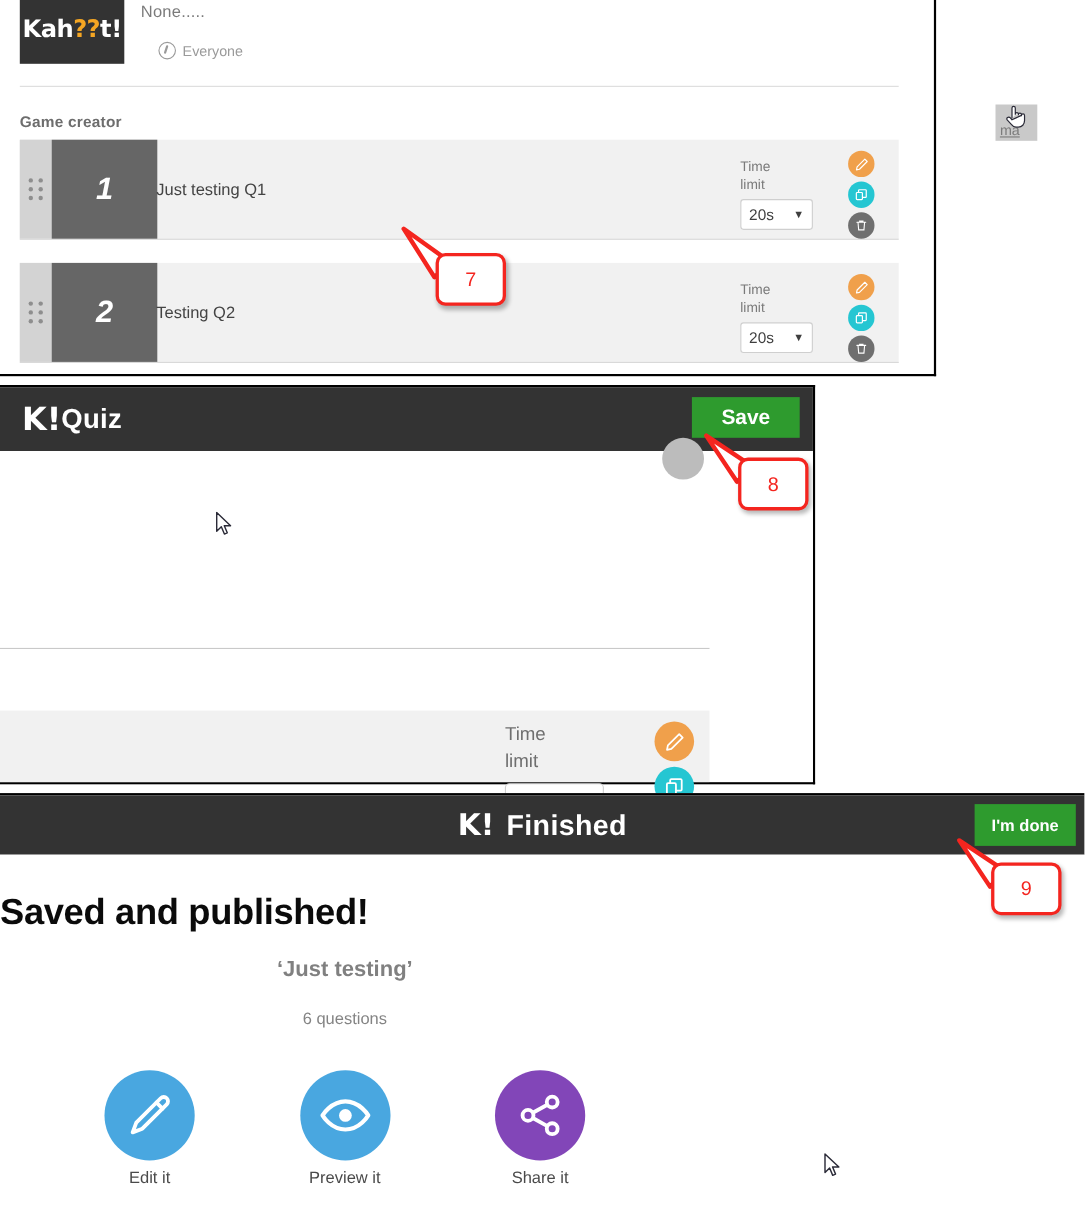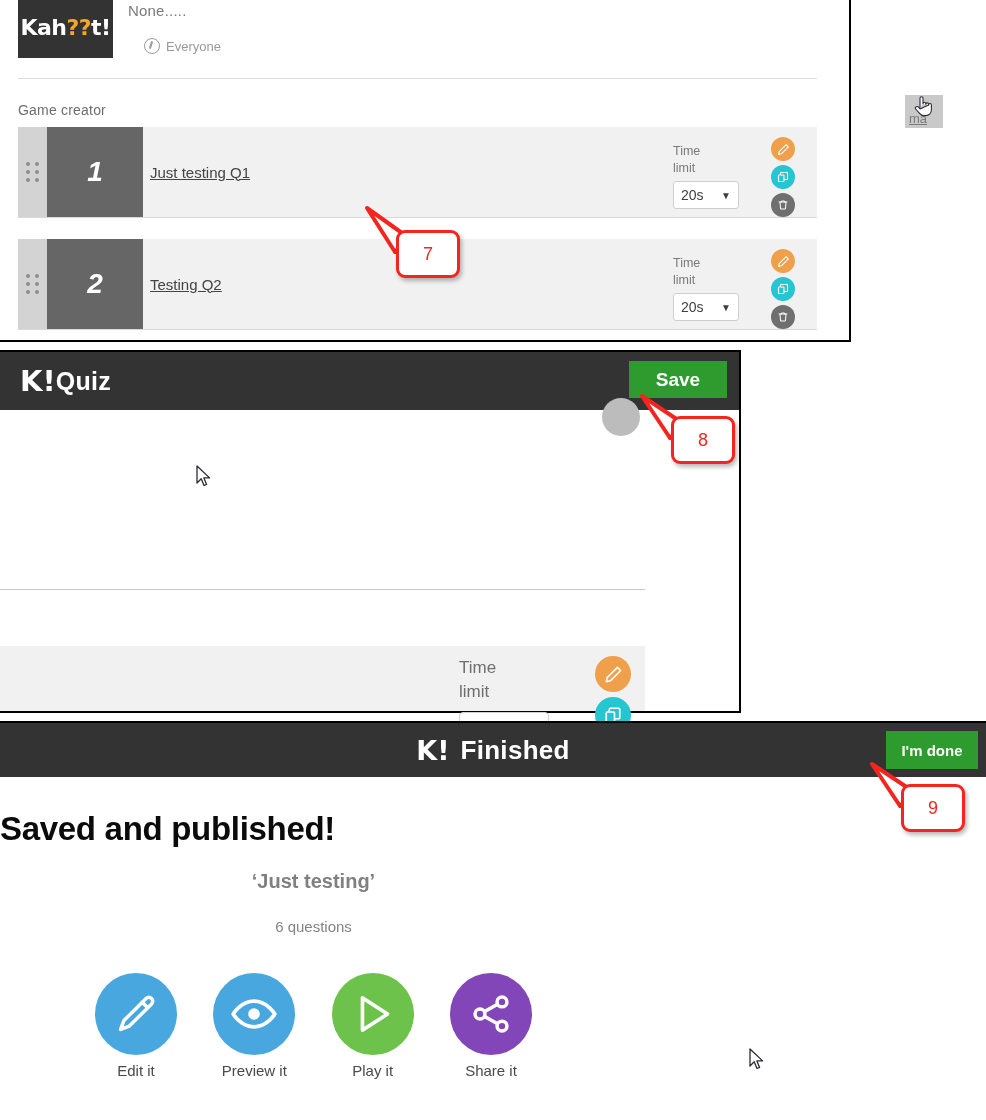--- a/index.html
+++ b/index.html
@@ -33,21 +33,21 @@
   .vis-glyph{
     width:14px;height:14px;border:1.4px solid #9a9a9a;border-radius:50%;
     position:relative;flex:none;
   }
   .vis-glyph:before{
     content:"";position:absolute;left:5px;top:1.5px;width:2px;height:8px;
     background:#9a9a9a;transform:rotate(18deg);border-radius:1px;
   }
   .p1-divider{position:absolute;left:0;top:78px;right:18px;height:1px;background:#dcdcdc;}
   .p1-section-label{
-    position:absolute;left:0;top:102px;font-size:14px;font-weight:normal;color:#6d6d6d;
+    position:absolute;left:0;top:102px;font-size:14px;font-weight:bold;color:#6d6d6d;
     letter-spacing:.2px;
   }
 
   .qrow{
     position:absolute;left:0;right:18px;height:90px;background:#f1f1f1;
     border-bottom:1px solid #d9d9d9;
   }
   #qrow-1{top:127px;}
   #qrow-2{top:239px;}
   .qrow-handle{
@@ -55,22 +55,22 @@
     display:flex;align-items:center;justify-content:center;
   }
   .dots{display:grid;grid-template-columns:repeat(2,4px);gap:4px 5px;}
   .dots i{width:4px;height:4px;background:#8e8e8e;border-radius:50%;display:block;}
   .qrow-num{
     position:absolute;left:29px;top:0;width:96px;height:100%;background:#666666;
     display:flex;align-items:center;justify-content:center;
     color:#ffffff;font-size:28px;font-style:italic;font-weight:bold;
   }
   .qrow-title{
-    position:absolute;left:132px;top:0;height:100%;display:flex;align-items:center;
-    font-size:15px;color:#444444;text-decoration:underline;
+    position:absolute;left:124px;top:0;height:100%;display:flex;align-items:center;
+    font-size:15px;color:#444444;
   }
   .qrow-time{position:absolute;right:72px;top:16px;width:72px;}
   .tl-label{font-size:12.5px;color:#7a7a7a;line-height:17px;}
   .tl-select{
     margin-top:4px;width:66px;height:28px;background:#fff;border:1px solid #cfcfcf;
     border-radius:3px;display:flex;align-items:center;justify-content:space-between;
     padding:0 7px;box-sizing:border-box;font-size:14px;color:#3f3f3f;
   }
   .tl-select .cv{font-size:10px;color:#3f3f3f;}
   .qrow-actions{
@@ -345,28 +345,20 @@
       <div class="fin-act">
         <span class="fin-circle" style="background:#49a7e0;">
           <svg width="48" height="48" viewBox="0 0 24 24" fill="none" stroke="#fff" stroke-width="1.9" stroke-linejoin="round">
               <path d="M1.6 12S5.4 5.6 12 5.6 22.4 12 22.4 12 18.6 18.4 12 18.4 1.6 12 1.6 12z"></path>
               <circle cx="12" cy="12" r="2.9" fill="#fff" stroke="none"></circle>
             </svg>
         </span>
         <span class="fin-label">Preview it</span>
       </div>
 
-      <div class="fin-act">
-        <span class="fin-circle" style="background:#6cc24a;">
-          <svg width="46" height="46" viewBox="0 0 24 24" fill="none" stroke="#fff" stroke-width="1.9" stroke-linejoin="round">
-              <path d="M6.5 3.6 L19.6 12 L6.5 20.4 Z"></path>
-            </svg>
-        </span>
-        <span class="fin-label">Play it</span>
-      </div>
 
       <div class="fin-act">
         <span class="fin-circle" style="background:#8246b8;">
           <svg width="44" height="44" viewBox="0 0 24 24" fill="none" stroke="#fff" stroke-width="1.9">
               <circle cx="18" cy="5.4" r="2.7"></circle>
               <circle cx="6" cy="12" r="2.7"></circle>
               <circle cx="18" cy="18.6" r="2.7"></circle>
               <path d="M8.4 10.7 15.6 6.7M8.4 13.3 15.6 17.3"></path>
             </svg>
         </span>

